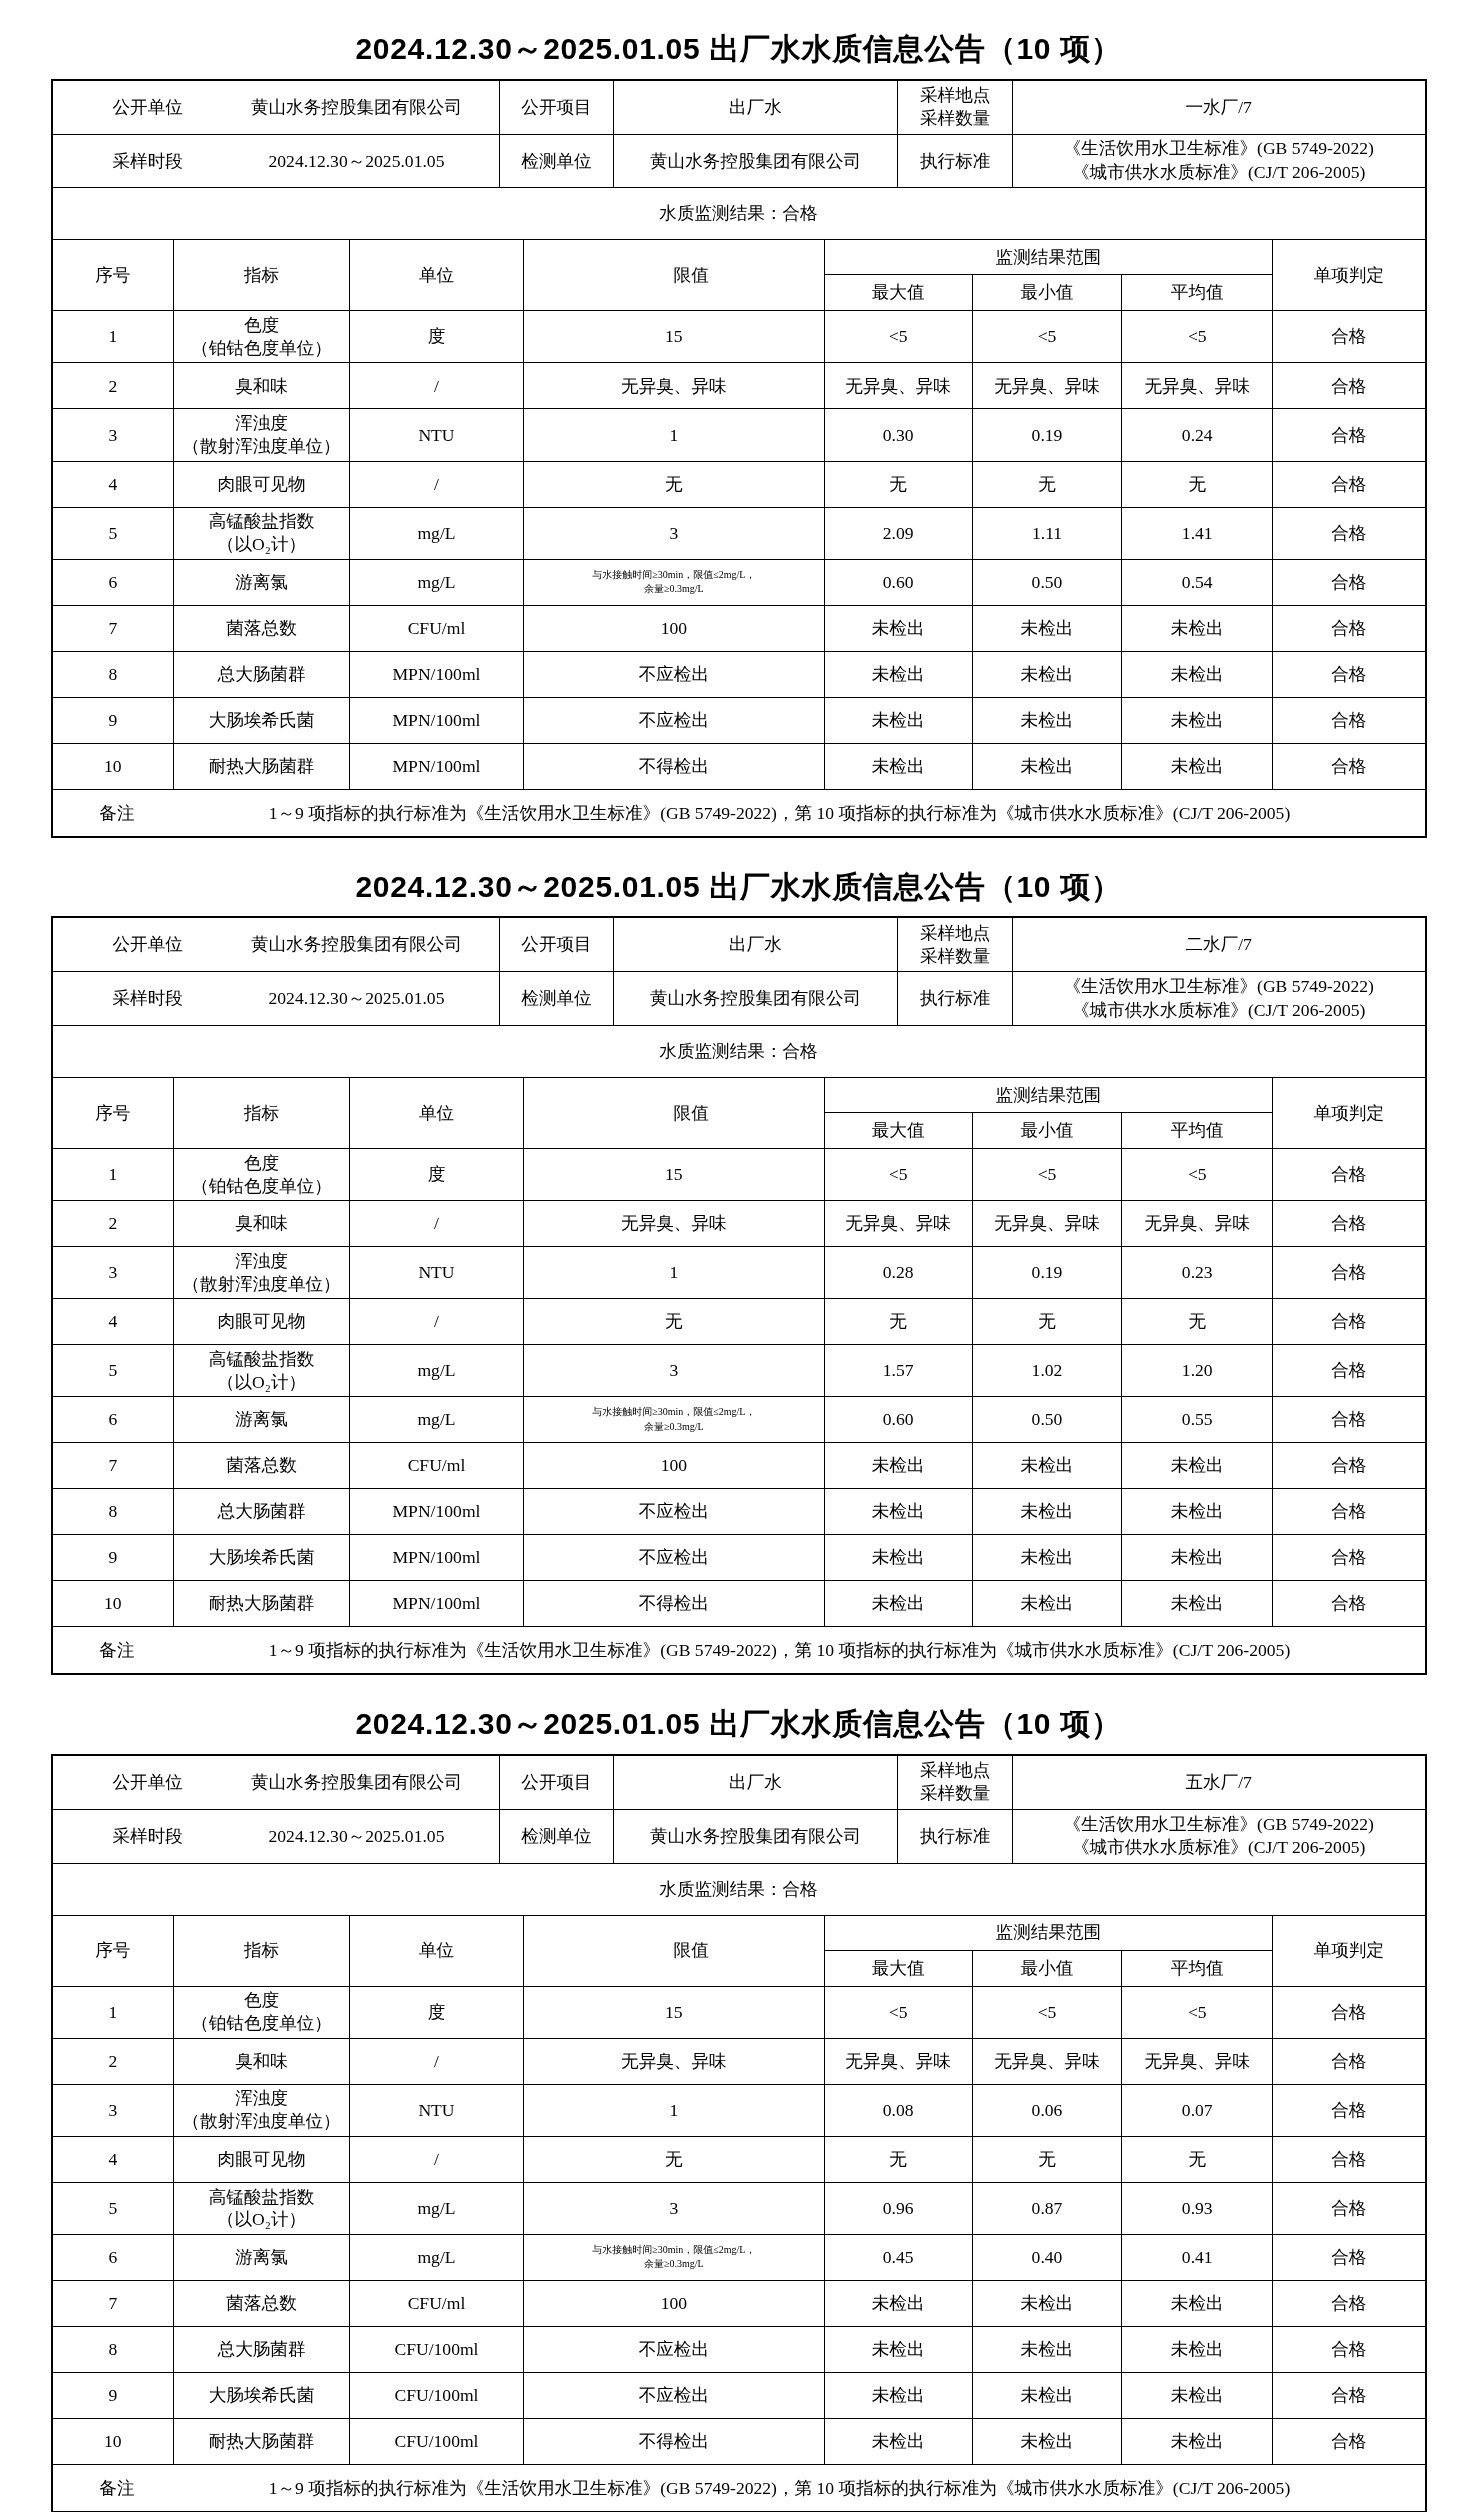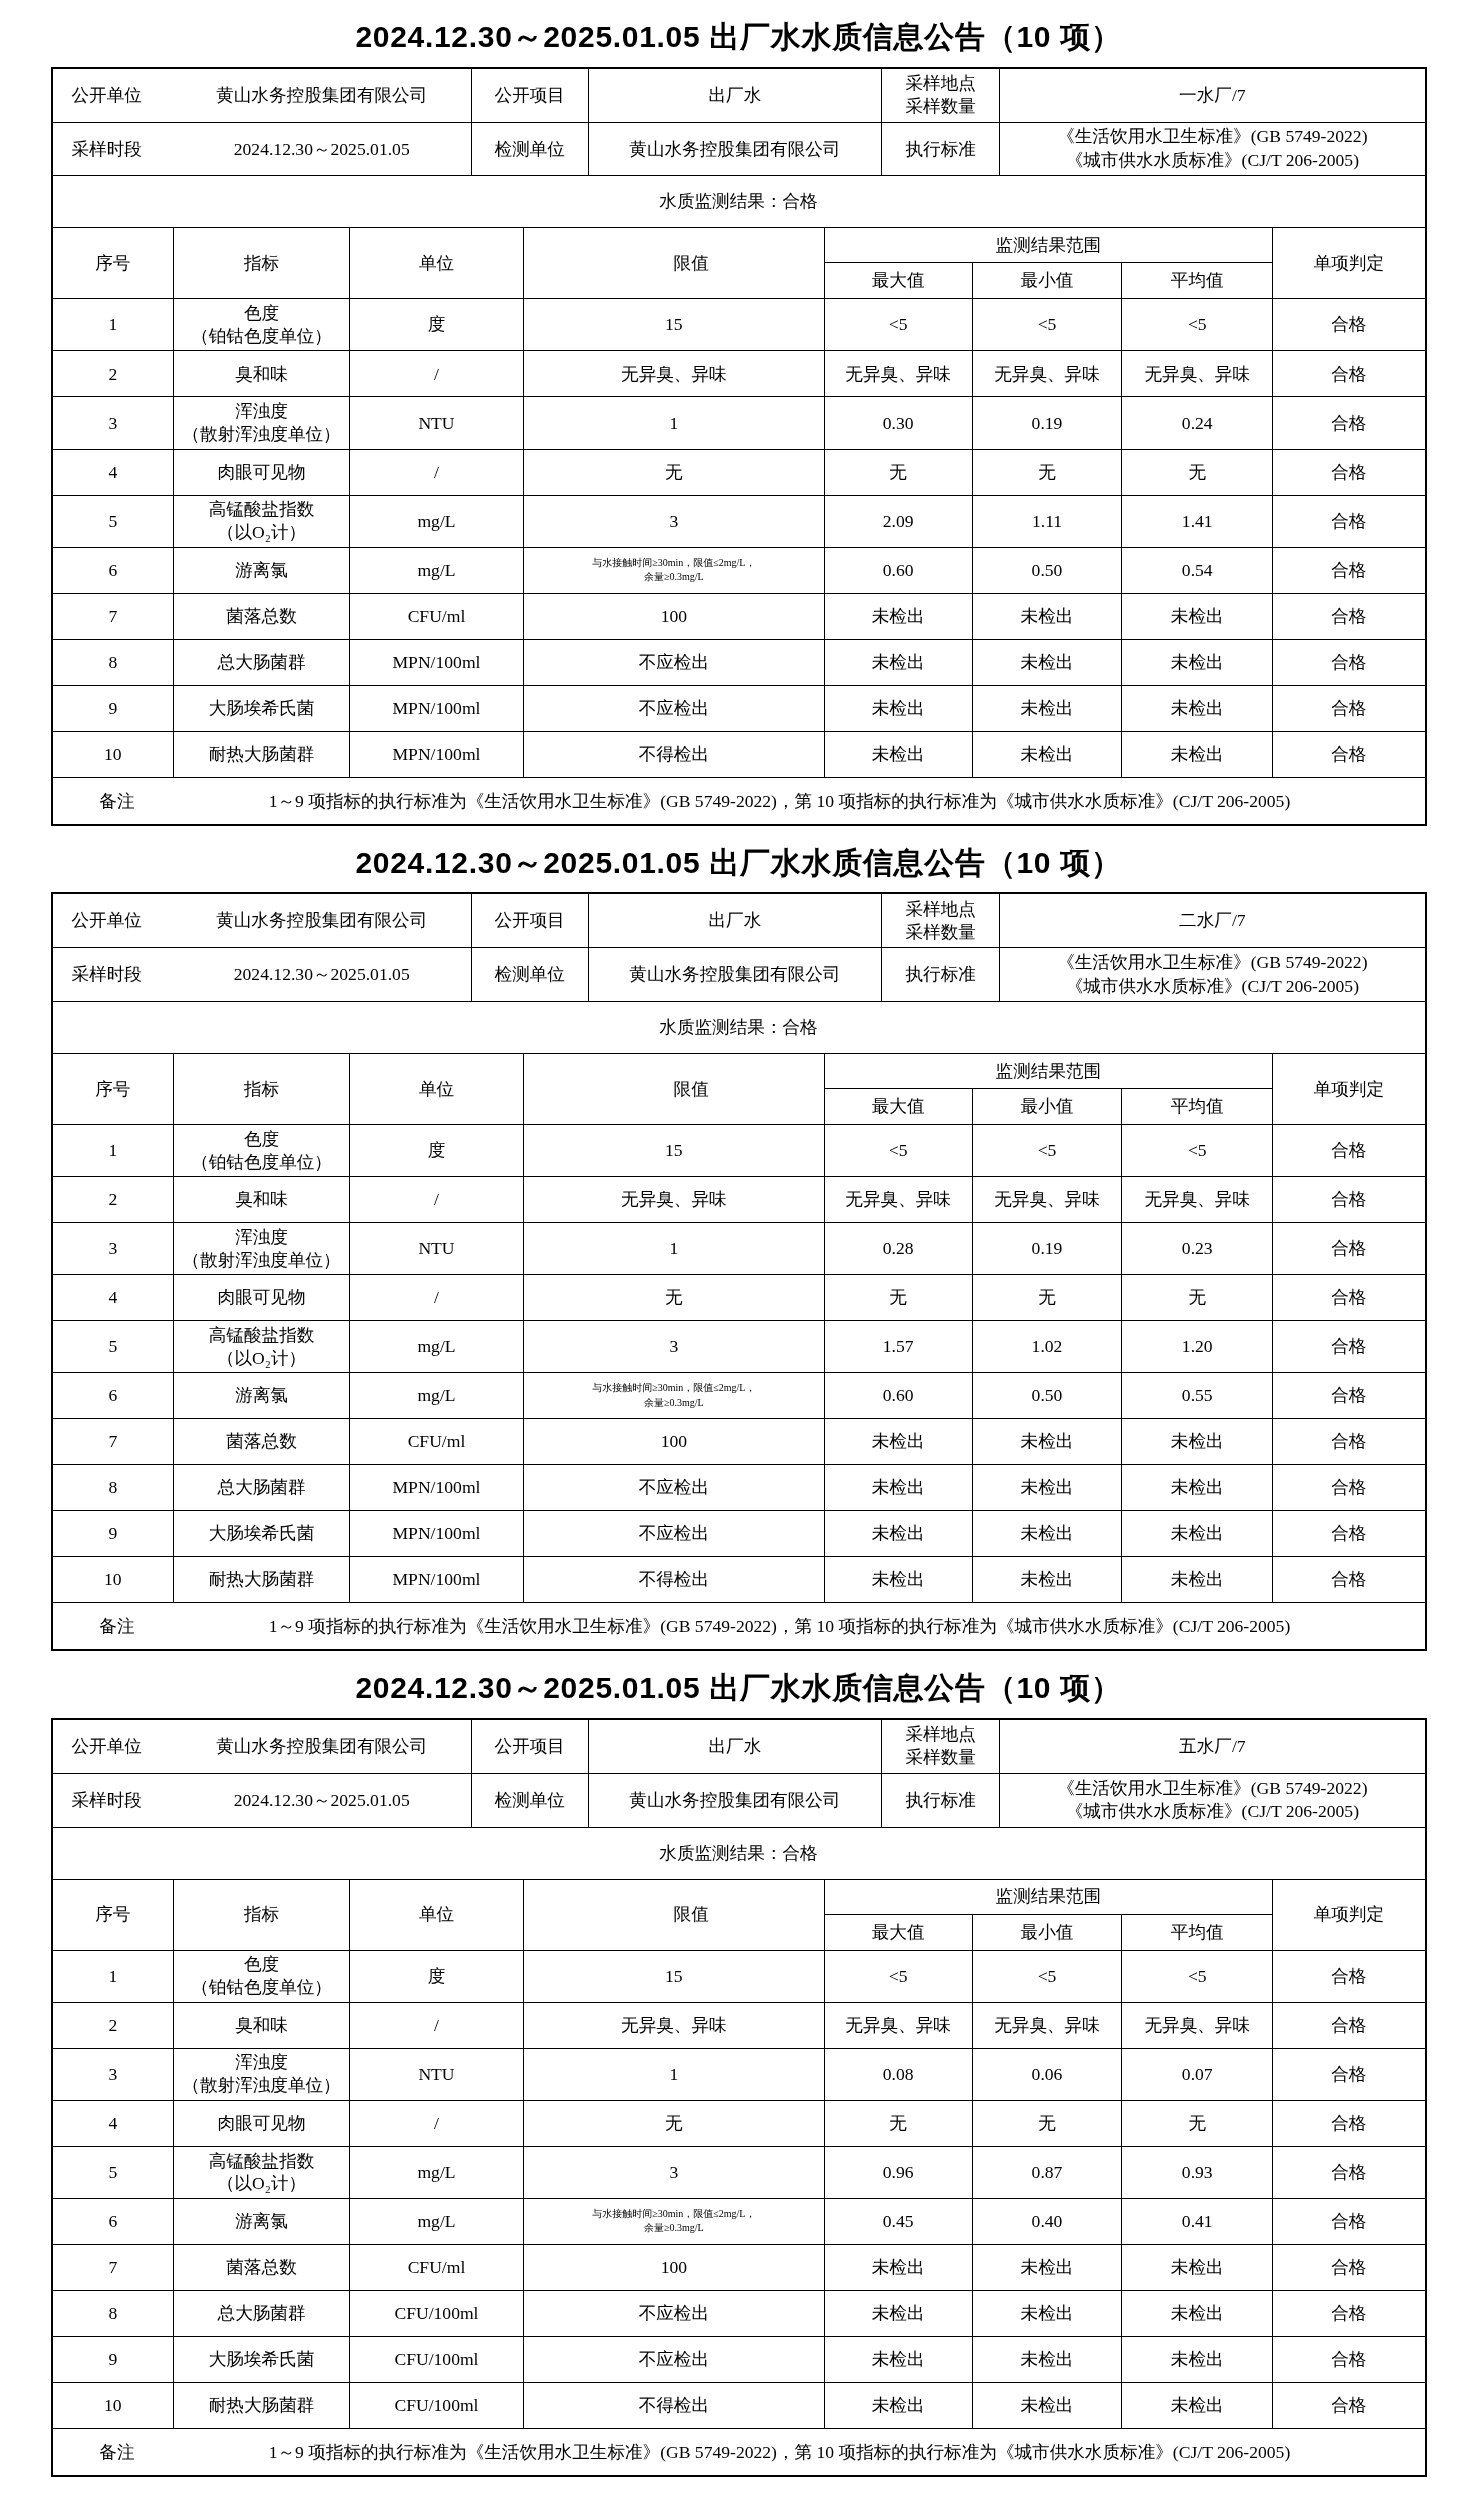--- a/index.html
+++ b/index.html
@@ -3,40 +3,40 @@
 <meta charset="utf-8">
 <style>
   * { margin:0; padding:0; box-sizing:border-box; }
   html,body { background:#ffffff; }
   body {
     width:1477px; height:2512px; overflow:hidden;
     color:#000;
     font-family:"Liberation Serif","DejaVu Serif",serif;
     font-size:17.6px;
   }
-  .block { width:1376px; margin:4px auto; }
+  .block { width:1376px; margin:16px auto; }
   .title {
     font-family:"Liberation Sans","DejaVu Sans",sans-serif;
     font-weight:bold; font-size:30px; line-height:1.15;
     text-align:center; padding:16px 0 12px 0;
     letter-spacing:0.7px;
   }
   .sheet { border:2px solid #000; background:#fff; }
   .row { display:grid; border-top:1.4px solid #000; }
   .sheet > .row:first-child { border-top:none; }
   .cell {
     border-left:0.7px solid #000;
     display:flex; align-items:center; justify-content:center;
     text-align:center; padding:2.7px 5.4px; line-height:1.3;
   }
   .row > .cell:first-child { border-left:none; }
   .pre { white-space:pre-line; }
 
   
-  .row.info { grid-template-columns:30.5fr 8.5fr 21.4fr 8.6fr 31fr; min-height:53px; }
+  .row.info { grid-template-columns:30.5fr 8.5fr 21.4fr 8.6fr 31fr; min-height:53px;padding-left:41px; }
   .cell.pair { justify-content:flex-start; text-align:left; padding:2.7px 0; }
   .pair-label { flex:0 0 120px; padding-left:19px; }
   .pair-value { flex:1 1 auto; text-align:center; }
   .std-lines { display:flex; flex-direction:column; align-items:center; line-height:1.35; }
 
   
   .row.result { grid-template-columns:1fr; min-height:52px; }
 
   
   .row.header { grid-template-columns:8.8fr 12.8fr 12.7fr 21.9fr 10.8fr 10.9fr 11fr 11.1fr;

